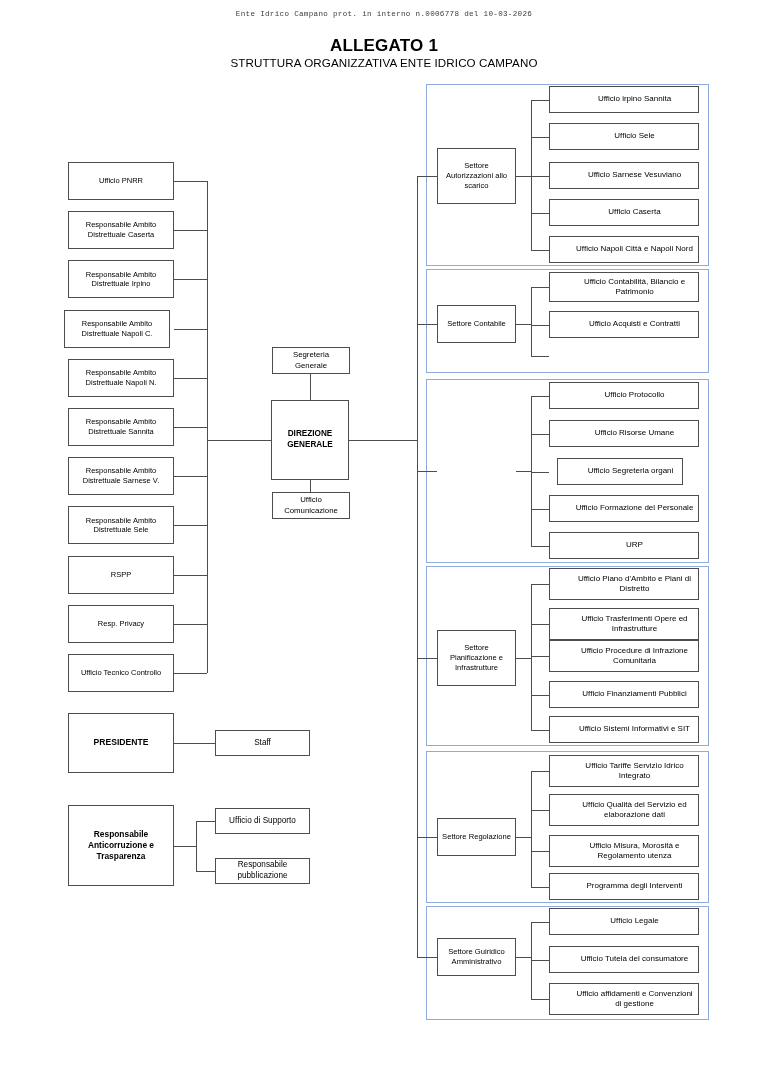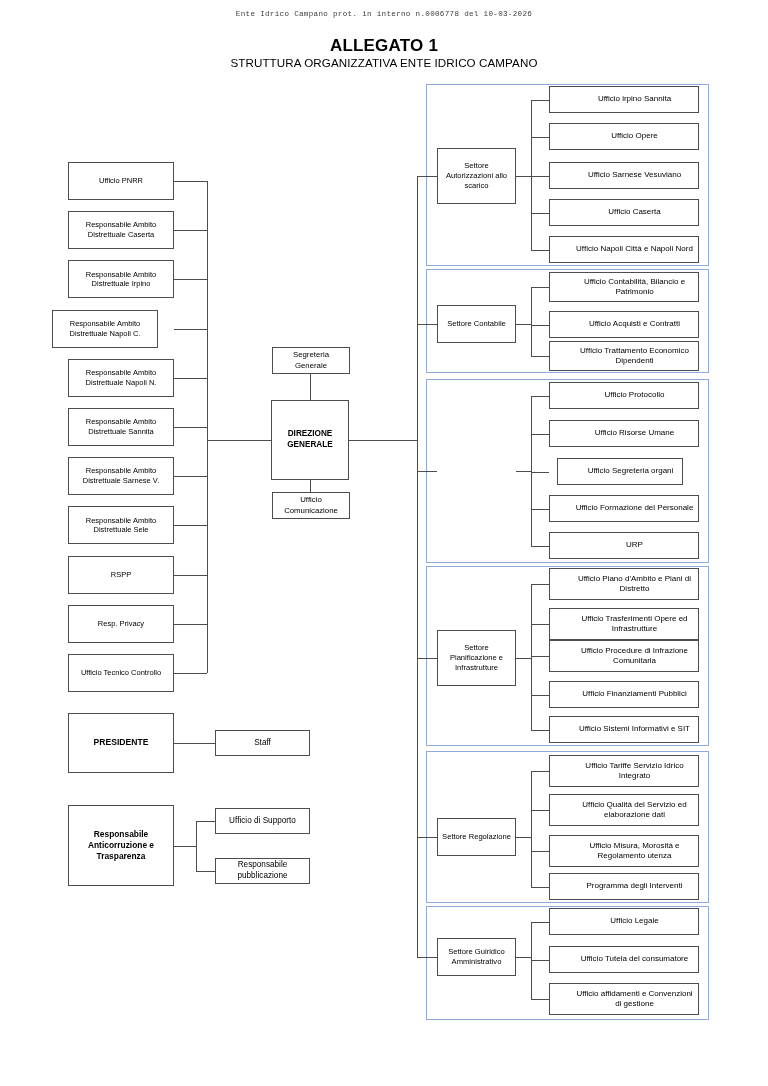--- a/index.html
+++ b/index.html
@@ -139,21 +139,21 @@
     </div>
     <div class="ln h" style="left: 174px; top: 181px; width: 33px; height: 1px;"></div>
     <div class="box box-left" style="left: 68px; top: 211.2px; width: 106px; height: 38px;">
       <span>Responsabile Ambito Distrettuale Caserta</span>
     </div>
     <div class="ln h" style="left: 174px; top: 230.2px; width: 33px; height: 1px;"></div>
     <div class="box box-left" style="left: 68px; top: 260.4px; width: 106px; height: 38px;">
       <span>Responsabile Ambito Distrettuale Irpino</span>
     </div>
     <div class="ln h" style="left: 174px; top: 279.4px; width: 33px; height: 1px;"></div>
-    <div class="box box-left" style="left: 52px; top: 309.6px; width: 106px; height: 38px;">
+    <div class="box box-left" style="left: 64px; top: 309.6px; width: 106px; height: 38px;">
       <span>Responsabile Ambito Distrettuale Napoli C.</span>
     </div>
     <div class="ln h" style="left: 174px; top: 328.6px; width: 33px; height: 1px;"></div>
     <div class="box box-left" style="left: 68px; top: 358.8px; width: 106px; height: 38px;">
       <span>Responsabile Ambito Distrettuale Napoli N.</span>
     </div>
     <div class="ln h" style="left: 174px; top: 377.8px; width: 33px; height: 1px;"></div>
     <div class="box box-left" style="left: 68px; top: 408px; width: 106px; height: 38px;">
       <span>Responsabile Ambito Distrettuale Sannita</span>
     </div>
@@ -202,21 +202,21 @@
     <div class="ln h" style="left: 174px; top: 845.5px; width: 22px; height: 1px;"></div>
     <div class="group-frame" style="left: 426px; top: 84px; width: 283px; height: 182px;"></div>
     <div class="box box-sect" style="left: 437px; top: 148px; width: 79px; height: 56px;">
       <span>Settore Autorizzazioni allo scarico</span>
     </div>
     <div class="box box-child" style="left: 549px; top: 86px; width: 150px; height: 27px;">
       <span>Ufficio irpino Sannita</span>
     </div>
     <div class="ln h" style="left: 531px; top: 99.5px; width: 18px; height: 1px;"></div>
     <div class="box box-child" style="left: 549px; top: 123px; width: 150px; height: 27px;">
-      <span>Ufficio Opere</span>
+      <span>Ufficio Sele</span>
     </div>
     <div class="ln h" style="left: 531px; top: 136.5px; width: 18px; height: 1px;"></div>
     <div class="box box-child" style="left: 549px; top: 162px; width: 150px; height: 27px;">
       <span>Ufficio Sarnese Vesuviano</span>
     </div>
     <div class="ln h" style="left: 531px; top: 175.5px; width: 18px; height: 1px;"></div>
     <div class="box box-child" style="left: 549px; top: 199px; width: 150px; height: 27px;">
       <span>Ufficio Caserta</span>
     </div>
     <div class="ln h" style="left: 531px; top: 212.5px; width: 18px; height: 1px;"></div>
@@ -232,23 +232,20 @@
       <span>Settore Contabile</span>
     </div>
     <div class="box box-child" style="left: 549px; top: 272px; width: 150px; height: 30px;">
       <span>Ufficio Contabilità, Bilancio e Patrimonio</span>
     </div>
     <div class="ln h" style="left: 531px; top: 287px; width: 18px; height: 1px;"></div>
     <div class="box box-child" style="left: 549px; top: 311px; width: 150px; height: 27px;">
       <span>Ufficio Acquisti e Contratti</span>
     </div>
     <div class="ln h" style="left: 531px; top: 324.5px; width: 18px; height: 1px;"></div>
-    <div class="box box-child" style="left: 549px; top: 341px; width: 150px; height: 30px;">
-      <span>Ufficio Trattamento Economico Dipendenti</span>
-    </div>
     <div class="ln h" style="left: 531px; top: 356px; width: 18px; height: 1px;"></div>
     <div class="ln v" style="left: 531px; top: 287px; width: 1px; height: 69px;"></div>
     <div class="ln h" style="left: 516px; top: 324px; width: 15px; height: 1px;"></div>
     <div class="ln h" style="left: 417px; top: 324px; width: 20px; height: 1px;"></div>
     <div class="group-frame" style="left: 426px; top: 379px; width: 283px; height: 184px;"></div>
     <div class="box box-child" style="left: 549px; top: 382px; width: 150px; height: 27px;">
       <span>Ufficio Protocollo</span>
     </div>
     <div class="ln h" style="left: 531px; top: 395.5px; width: 18px; height: 1px;"></div>
     <div class="box box-child" style="left: 549px; top: 420px; width: 150px; height: 27px;">

